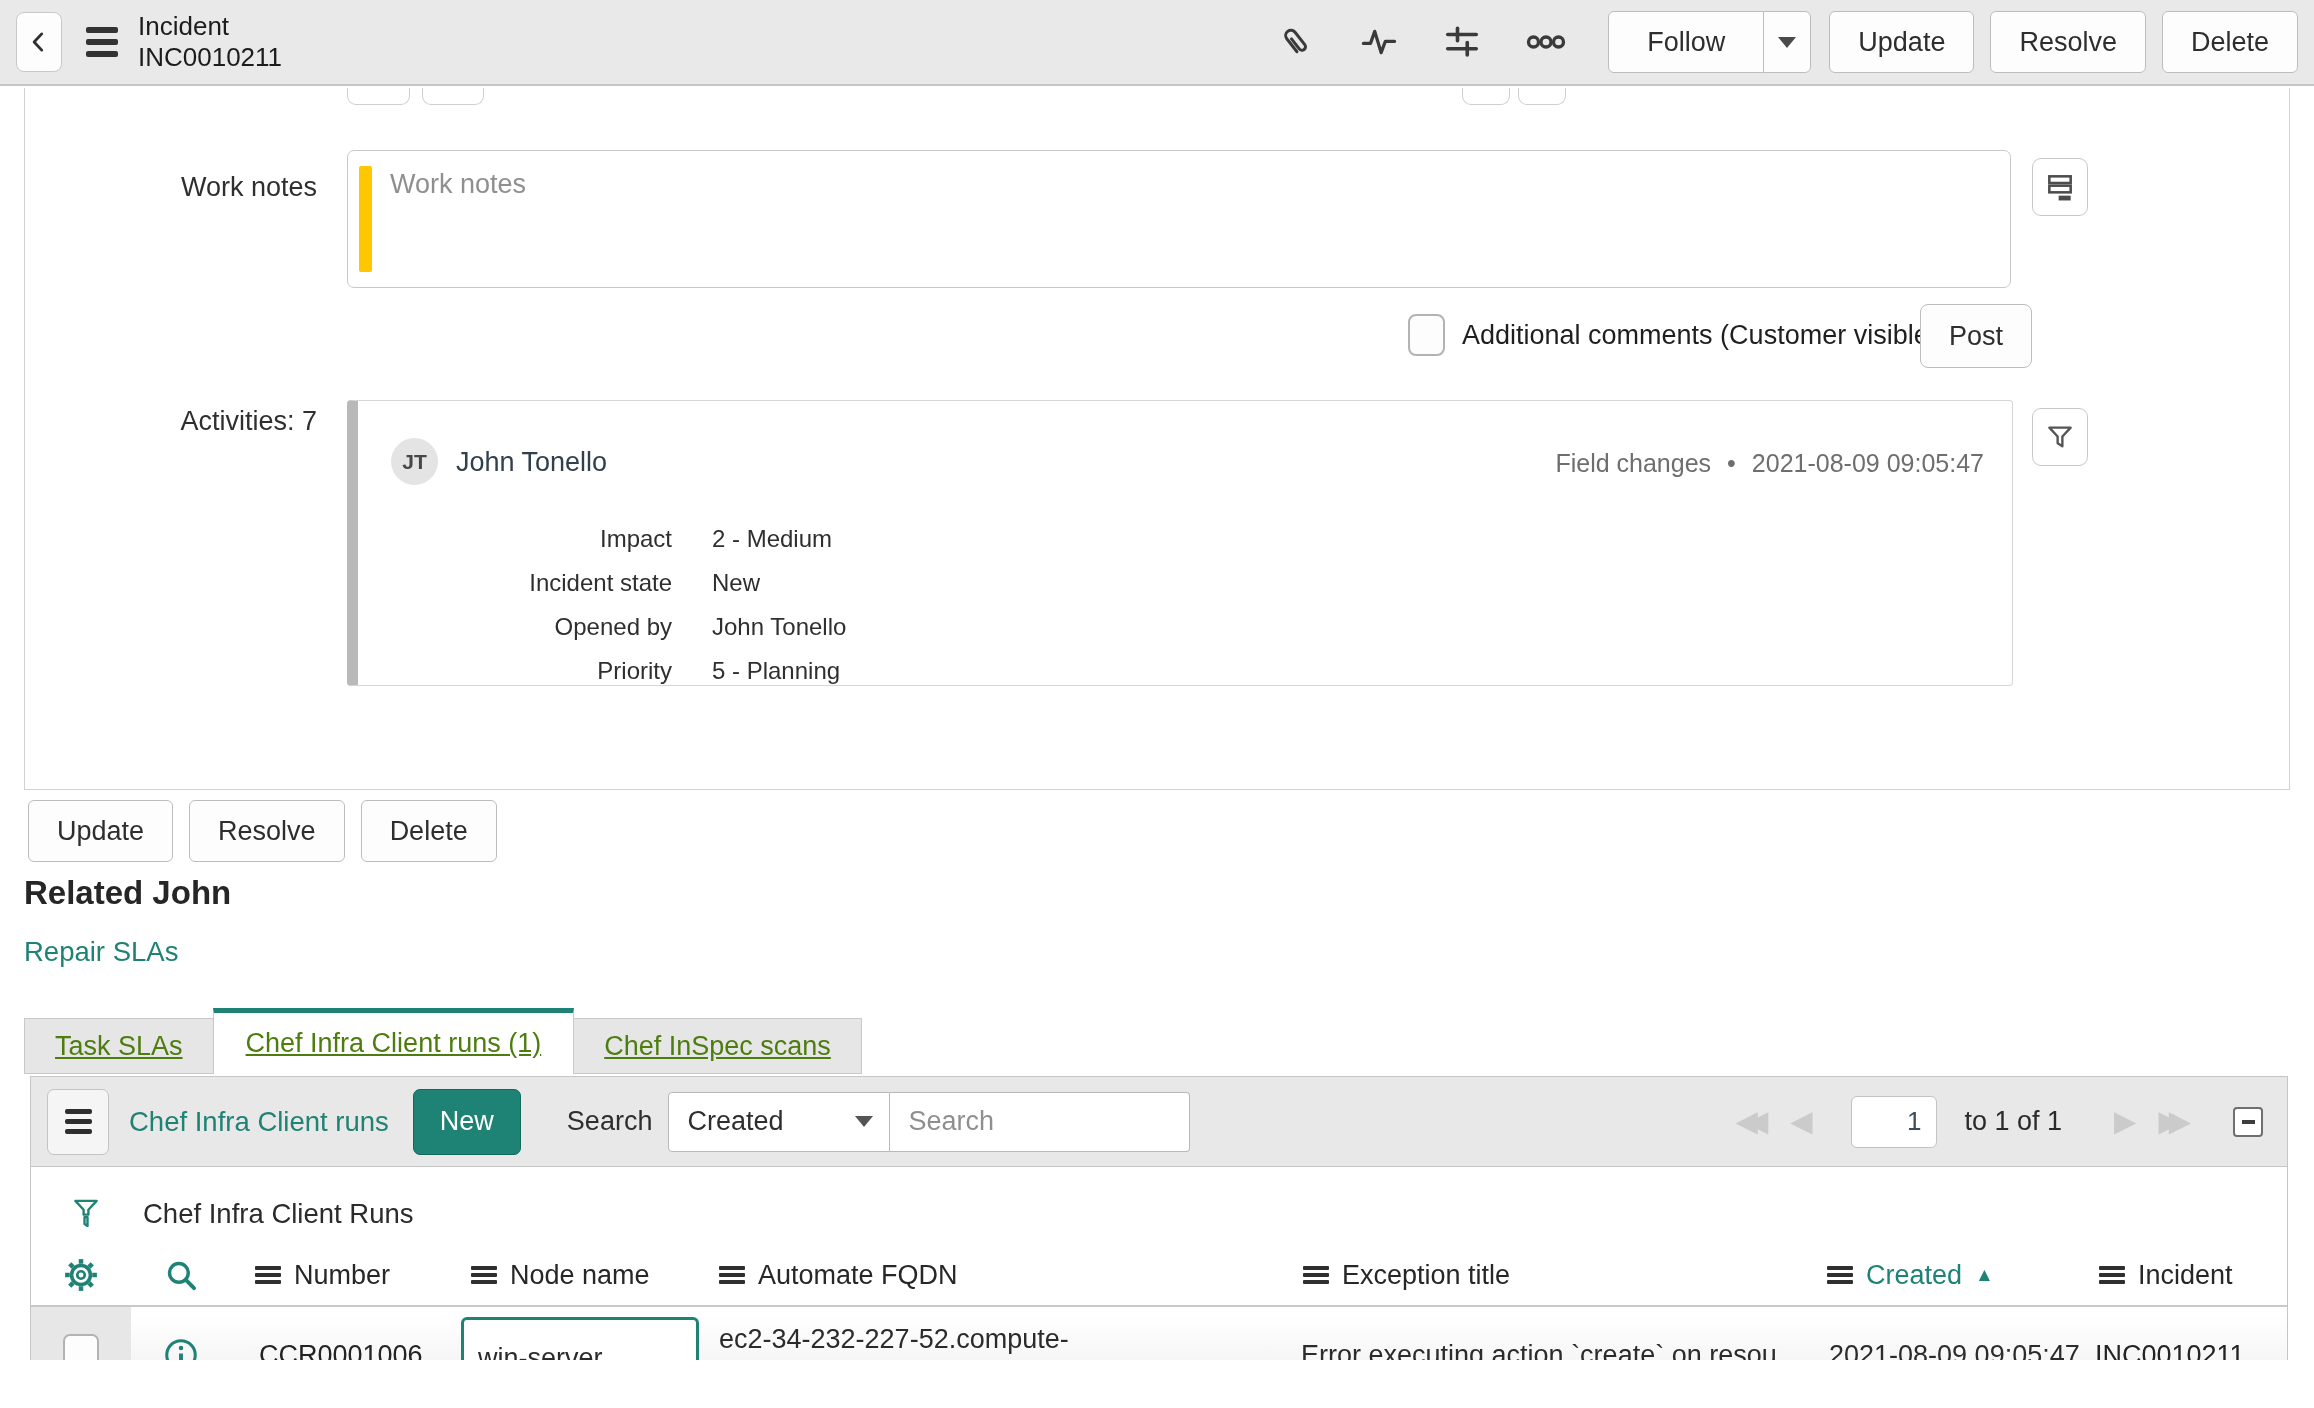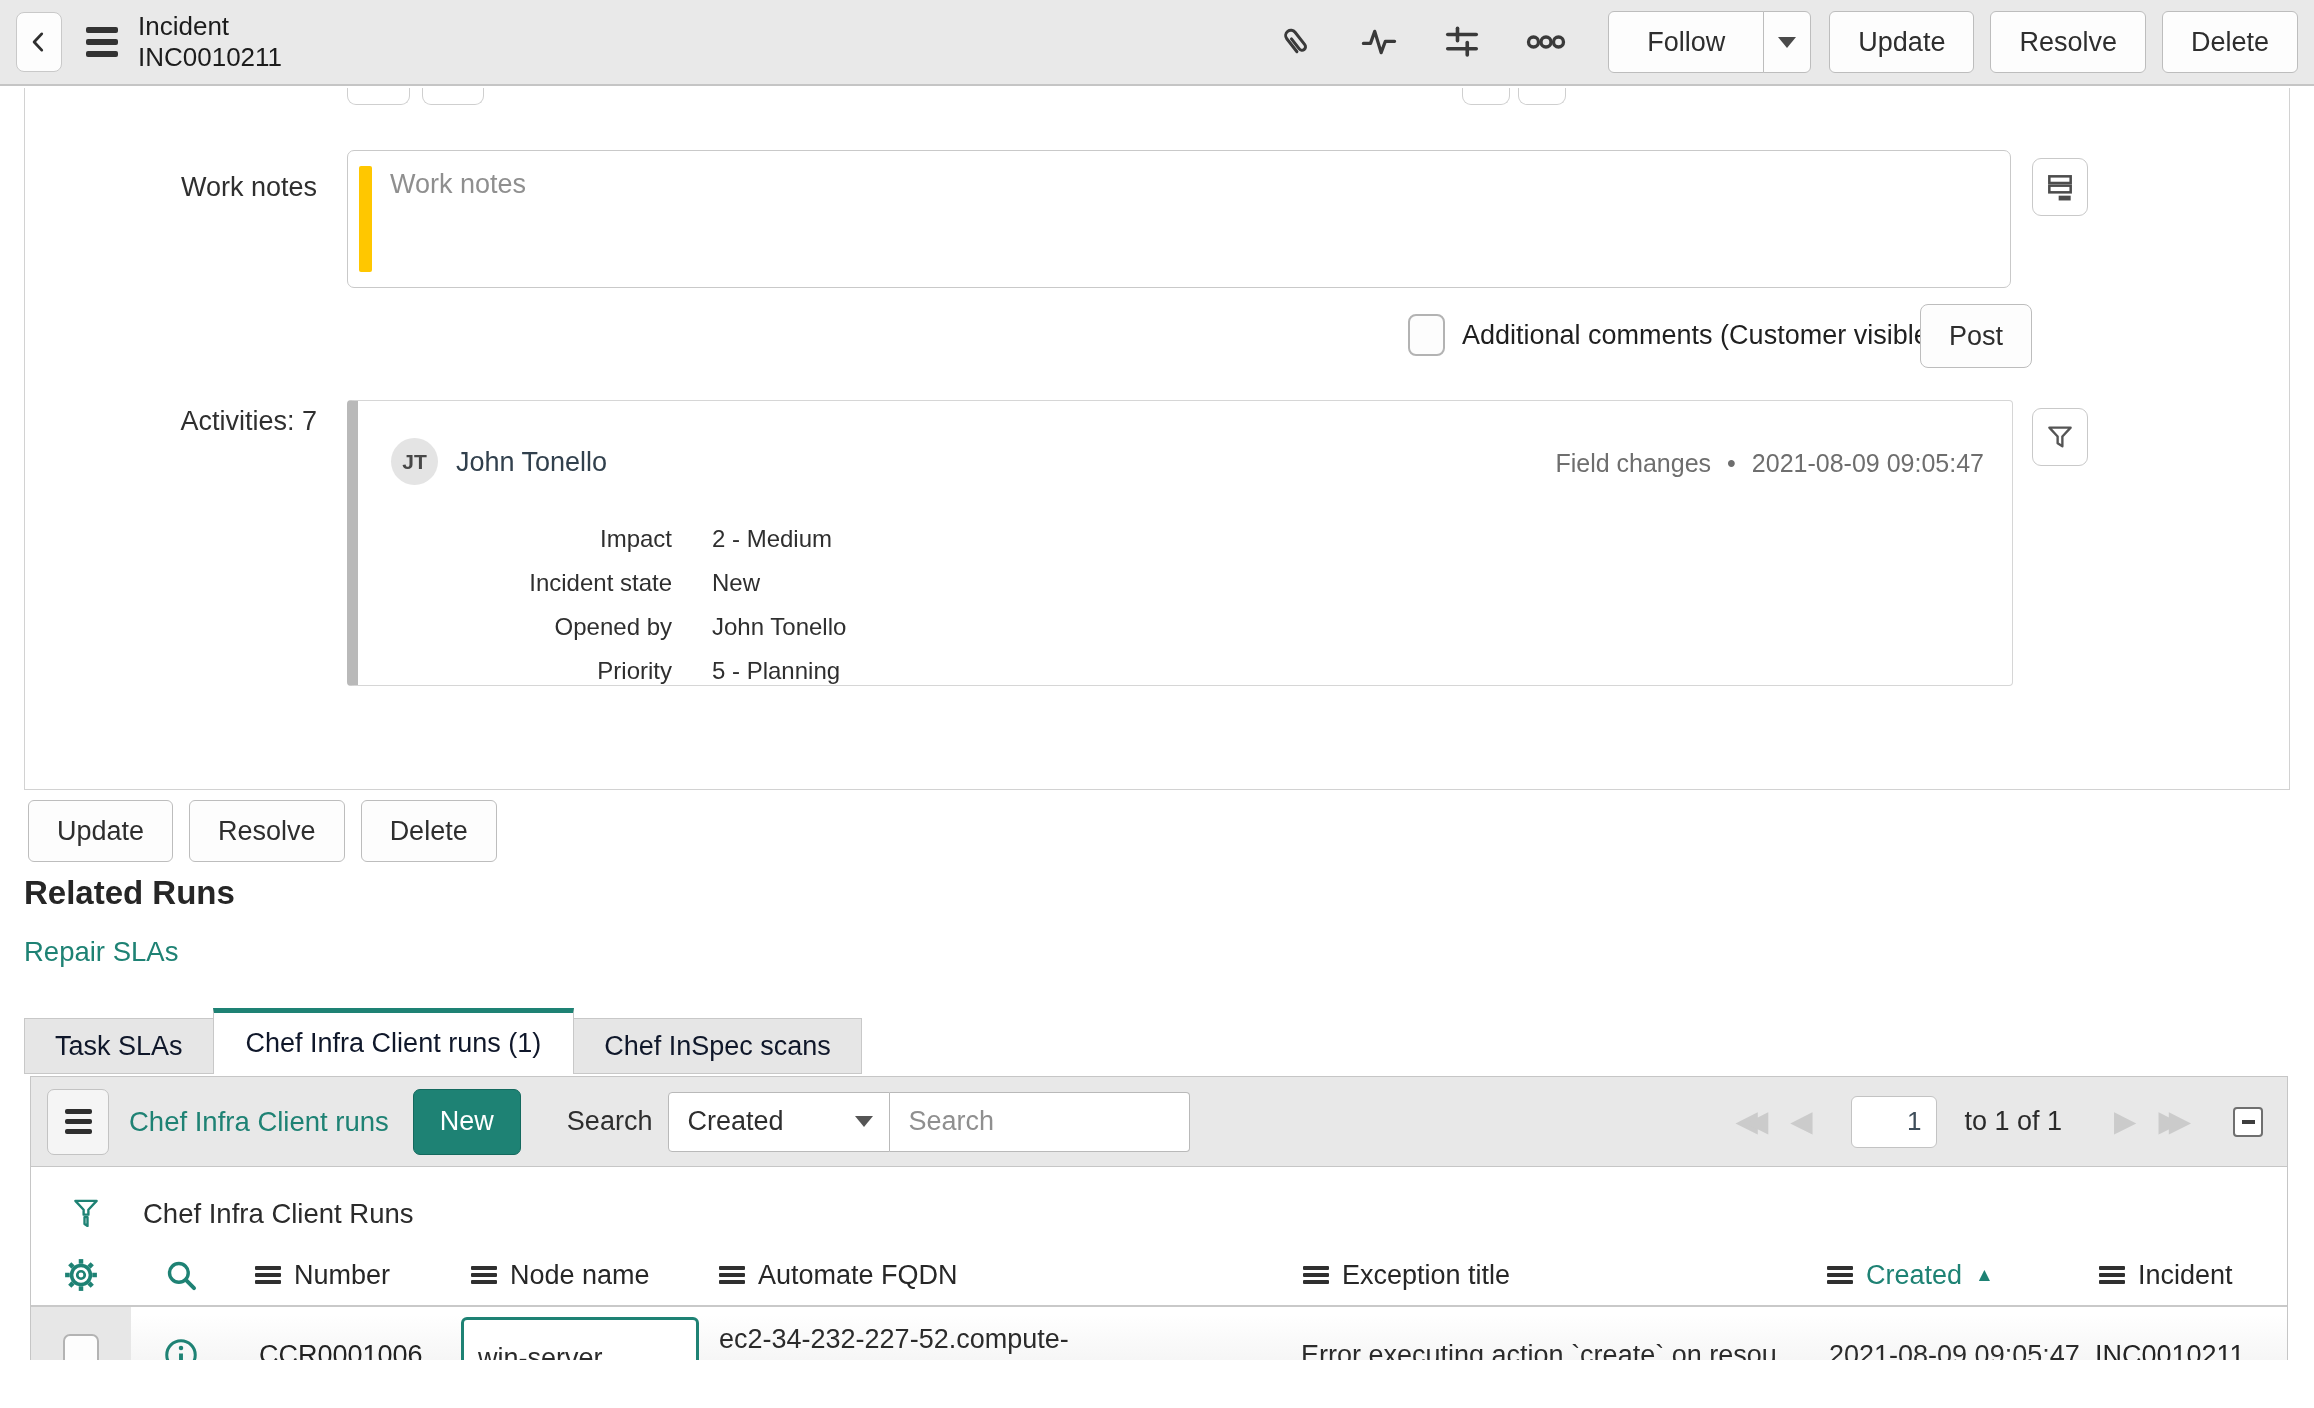--- a/index.html
+++ b/index.html
@@ -63,22 +63,22 @@
   .act-fields .fl{text-align:right;color:#2f2f2f;}
   .act-fields .fv{color:#2f2f2f;}
 
   
   .footer-actions{position:absolute;top:800px;left:28px;display:flex;gap:16px;}
   .related-title{position:absolute;top:874px;left:24px;font-size:33px;font-weight:bold;color:#262626;}
   .related-link{position:absolute;top:936px;left:24px;font-size:27.5px;color:var(--accent);cursor:pointer;}
 
   
   .tabs{position:absolute;top:1008px;left:24px;display:flex;align-items:flex-end;height:66px;}
-  .tab{height:56px;background:#e6e6e6;border:1px solid #c8c8c8;padding:0 30px;font-size:27px;color:#0f172a;
-    display:flex;align-items:center;cursor:pointer;}
+  .tab{height:56px;background:#e6e6e6;border:1px solid #c8c8c8;padding:0 30px;font-size:27px;color:#4d7c0f;
+    display:flex;align-items:center;cursor:pointer;text-decoration:underline;}
   .tab + .tab{margin-left:-1px;}
   .tab.active{height:66px;background:#fff;border-top:5px solid var(--accent);border-bottom:none;
     position:relative;z-index:2;padding:0 32px;}
 
   
   .list{position:absolute;top:1076px;left:30px;width:2258px;height:332px;background:#fff;
     border:1px solid #c6c6c6;overflow:hidden;}
   .list-toolbar{height:90px;background:#e8e8e8;border-bottom:1px solid #c6c6c6;display:flex;
     align-items:center;padding:0 16px;}
   .list-menu-btn{width:62px;height:66px;background:#f5f5f5;border:1px solid #c3c3c3;border-radius:7px;
@@ -247,21 +247,21 @@
       </span>
     </div>
   </div>
 
   <div class="footer-actions">
     <button class="btn">Update</button>
     <button class="btn">Resolve</button>
     <button class="btn">Delete</button>
   </div>
 
-  <div class="related-title">Related Runs</div>
+  <div class="related-title">Related John</div>
   <div class="related-link">Repair SLAs</div>
 
   <div class="tabs">
     <div class="tab">Task SLAs</div>
     <div class="tab active">Chef Infra Client runs (1)</div>
     <div class="tab">Chef InSpec scans</div>
   </div>
 
   <div class="list">
     <div class="list-toolbar">

